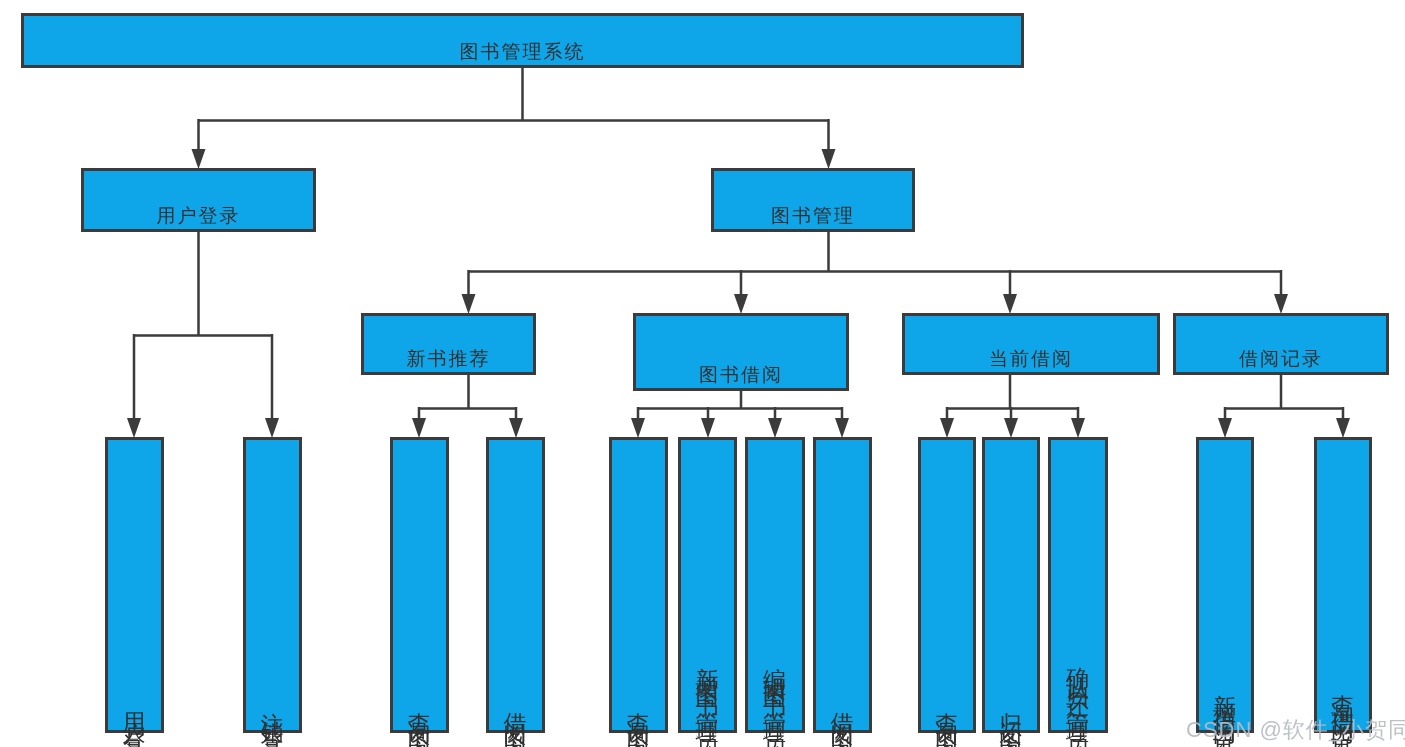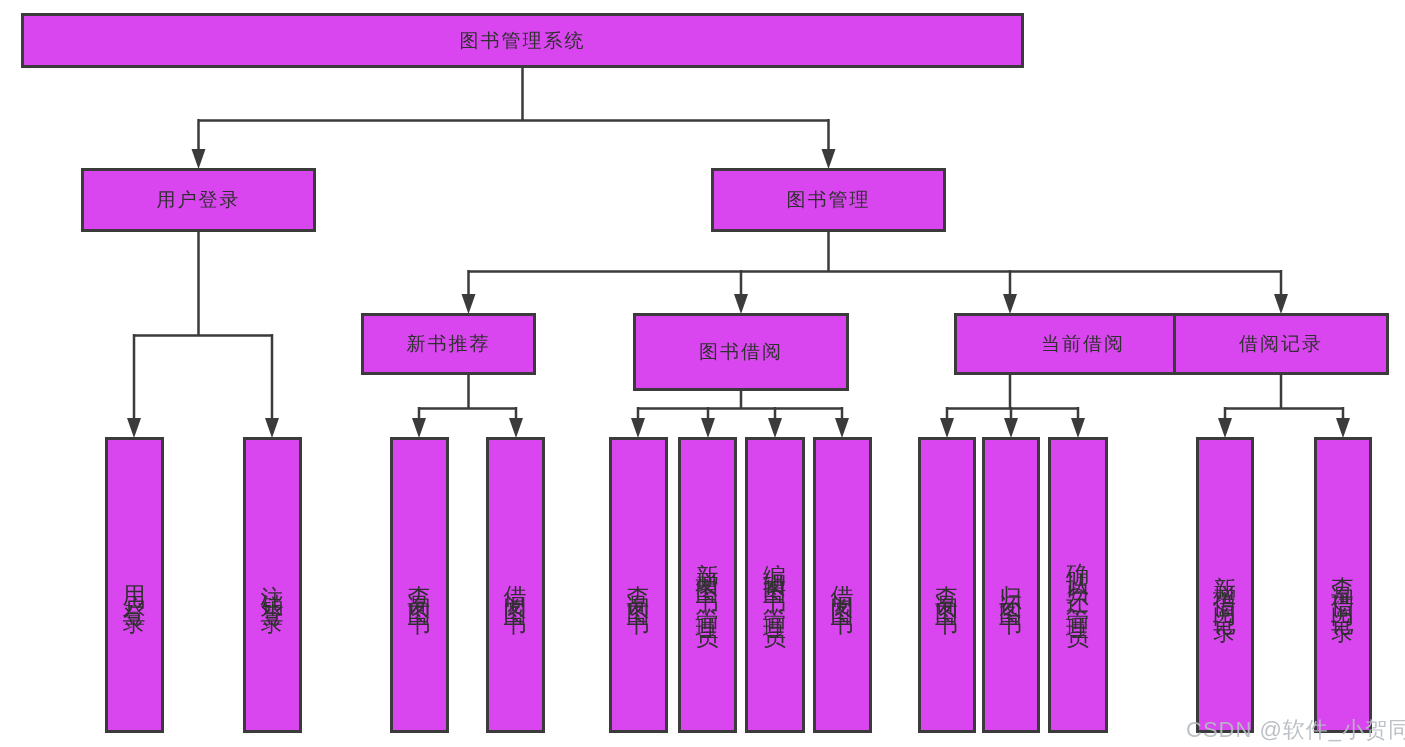--- a/index.html
+++ b/index.html
@@ -16,24 +16,24 @@
 
   .wires {
     position: absolute;
     left: 0; top: 0;
     width: 1405px; height: 747px;
     pointer-events: none;
   }
 
   .node {
     position: absolute;
-    background: #d946ef;
+    background: #0ea5e9;
     border: 3px solid #3b3b3b;
     display: flex;
-    align-items: center;
+    align-items: flex-end;
     justify-content: center;
     color: #303030;
   }
 
   .h-node span {
     font-size: 19px;
     letter-spacing: 2px;
     white-space: nowrap;
   }
 
@@ -106,31 +106,31 @@
     </g>
   </svg>
 
   <div class="node h-node" style="left:21px;top:13px;width:1003px;height:55px">
     <span>图书管理系统</span>
   </div>
 
   <div class="node h-node" style="left:81px;top:168px;width:235px;height:64px">
     <span>用户登录</span>
   </div>
-  <div class="node h-node" style="left:711px;top:168px;width:235px;height:64px">
+  <div class="node h-node" style="left:711px;top:168px;width:204px;height:64px">
     <span>图书管理</span>
   </div>
 
   <div class="node h-node" style="left:361px;top:313px;width:175px;height:62px">
     <span>新书推荐</span>
   </div>
   <div class="node h-node" style="left:633px;top:313px;width:216px;height:78px">
     <span>图书借阅</span>
   </div>
-  <div class="node h-node" style="left:954px;top:313px;width:258px;height:62px">
+  <div class="node h-node" style="left:902px;top:313px;width:258px;height:62px">
     <span>当前借阅</span>
   </div>
   <div class="node h-node" style="left:1173px;top:313px;width:216px;height:62px">
     <span>借阅记录</span>
   </div>
 
   <div class="node leaf" style="left:105px;top:437px;width:59px;height:296px">
     <span>用户登录</span>
   </div>
   <div class="node leaf" style="left:243px;top:437px;width:59px;height:296px">

